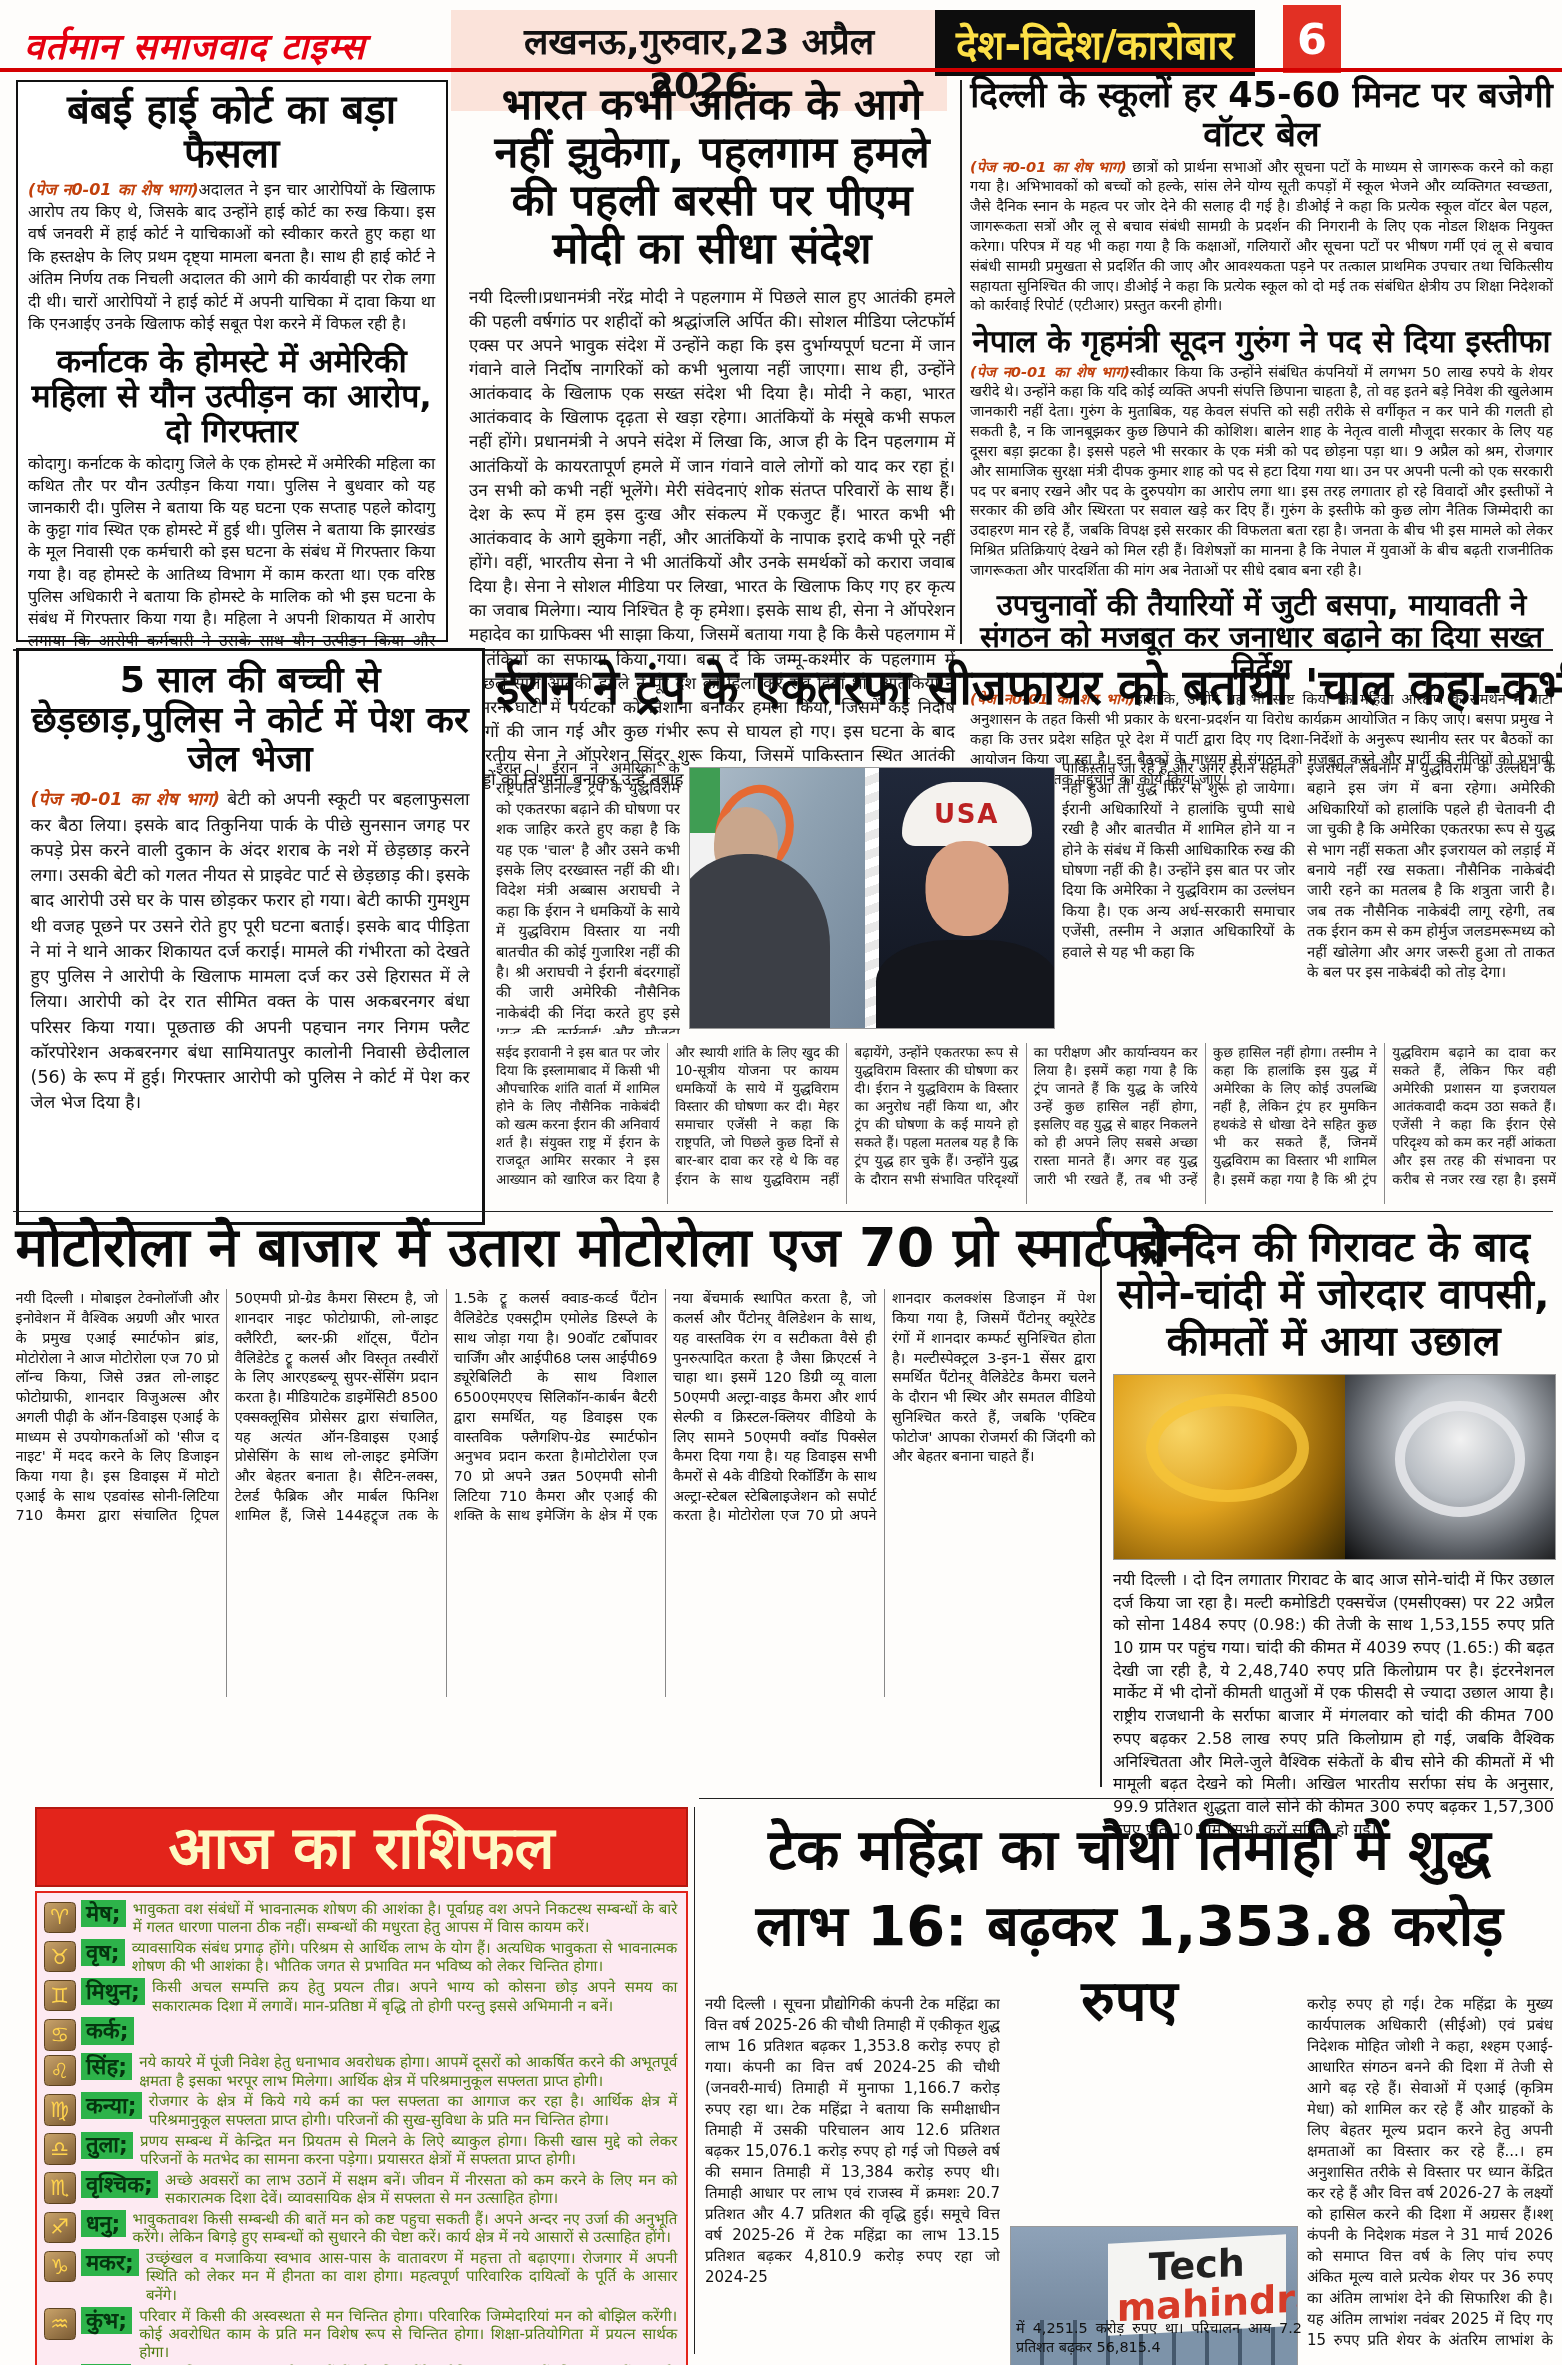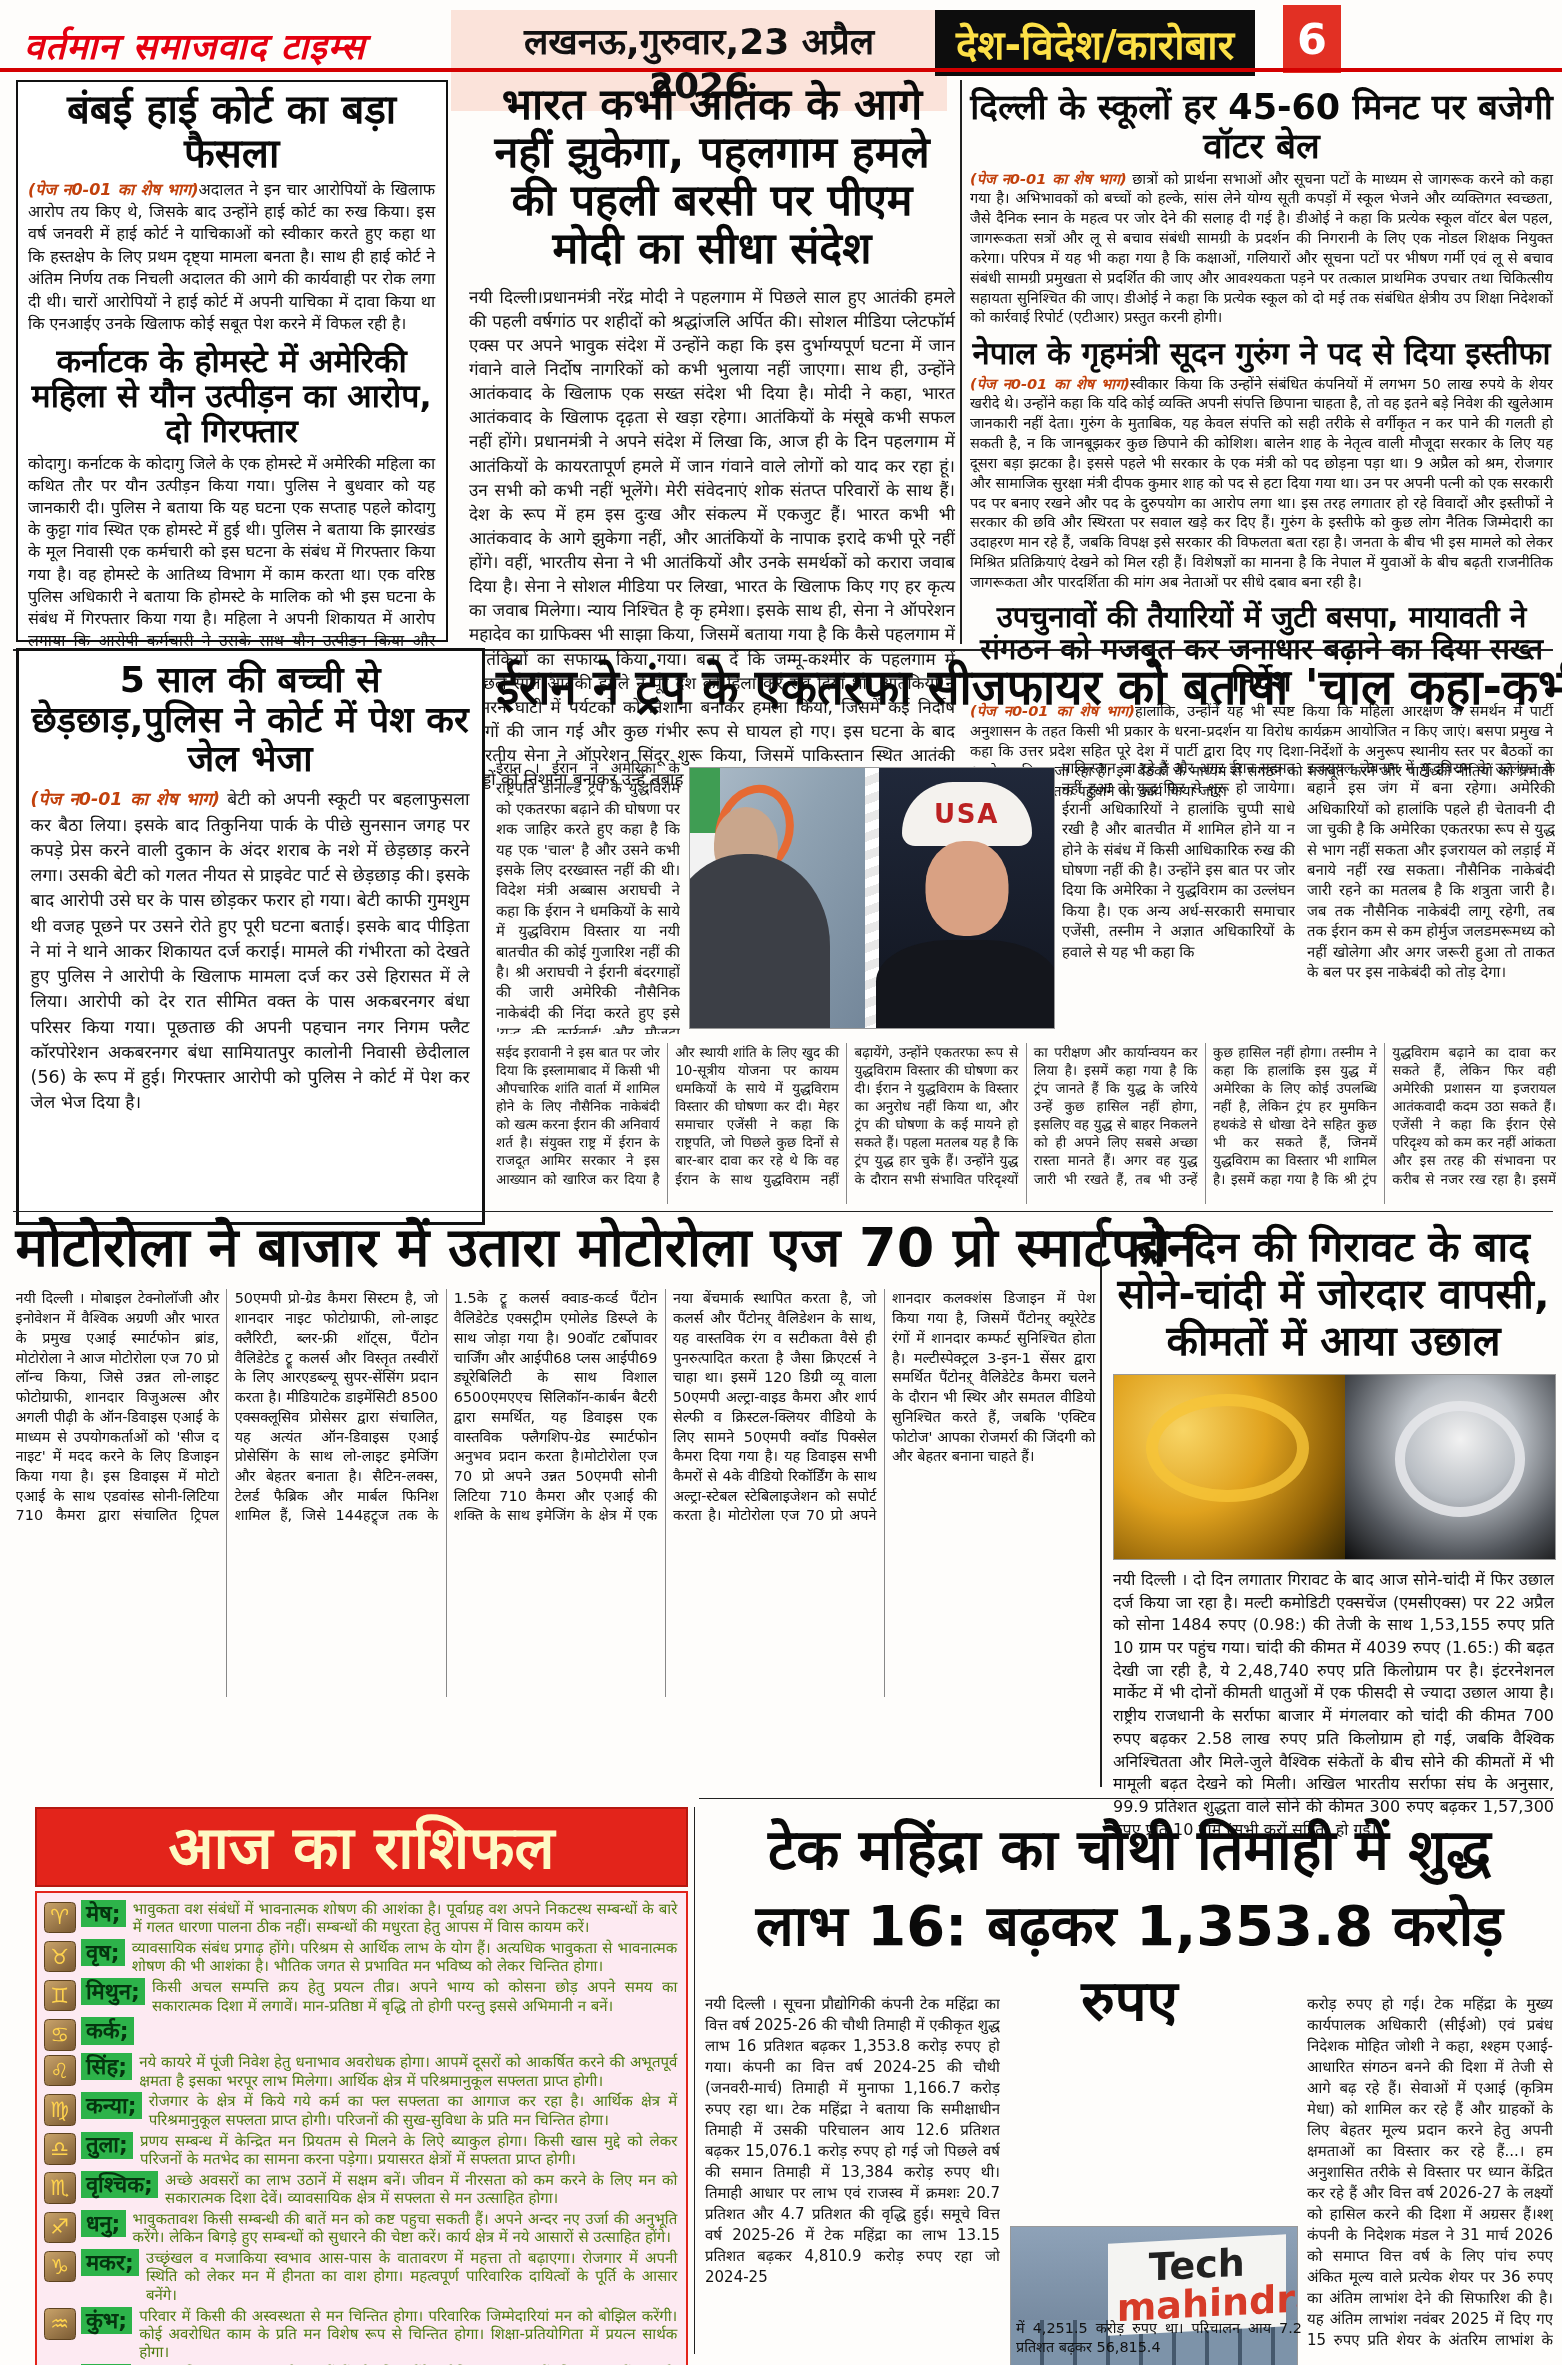--- a/index.html
+++ b/index.html
@@ -81,21 +81,21 @@
     <div class="hl" style="font-size:32px;margin-top:8.7px;">कर्नाटक के होमस्टे में अमेरिकी महिला से यौन उत्पीड़न का आरोप, दो गिरफ्तार</div>
     <div class="body-txt" style="font-size:16px;line-height:1.38;margin-top:3.5px;">कोदागु। कर्नाटक के कोदागु जिले के एक होमस्टे में अमेरिकी महिला का कथित तौर पर यौन उत्पीड़न किया गया। पुलिस ने बुधवार को यह जानकारी दी। पुलिस ने बताया कि यह घटना एक सप्ताह पहले कोदागु के कुट्टा गांव स्थित एक होमस्टे में हुई थी। पुलिस ने बताया कि झारखंड के मूल निवासी एक कर्मचारी को इस घटना के संबंध में गिरफ्तार किया गया है। वह होमस्टे के आतिथ्य विभाग में काम करता था। एक वरिष्ठ पुलिस अधिकारी ने बताया कि होमस्टे के मालिक को भी इस घटना के संबंध में गिरफ्तार किया गया है। महिला ने अपनी शिकायत में आरोप लगाया कि आरोपी कर्मचारी ने उसके साथ यौन उत्पीड़न किया और विरोध करने पर धमकी दी। जांच के दौरान पुलिस को कथित तीर पर मैसूर जाने का बहाना बनाकर परिसर छोड़ते आरोपी का पता चला, जिसके बाद उसे अभिरक्षा में लेकर पूछताछ की गई। अधिकारी ने बताया कि महिला की शिकायत के आधार पर यौन उत्पीड़न का मामला दर्ज किया गया और सभी आवश्यक प्रक्रियाओं का पालन करते हुए इस घटना के संबंध में अभियुक्तों को गिरफ्तार कर लिया गया है।</div>
   </div>
 
   <div class="abs" style="left:469px;top:80px;width:486px;">
     <div class="hl" style="font-size:43px;line-height:1.12;">भारत कभी आतंक के आगे नहीं झुकेगा, पहलगाम हमले की पहली बरसी पर पीएम मोदी का सीधा संदेश</div>
     <div class="body-txt" style="font-size:17px;line-height:1.42;margin-top:12px;">नयी दिल्ली।प्रधानमंत्री नरेंद्र मोदी ने पहलगाम में पिछले साल हुए आतंकी हमले की पहली वर्षगांठ पर शहीदों को श्रद्धांजलि अर्पित की। सोशल मीडिया प्लेटफॉर्म एक्स पर अपने भावुक संदेश में उन्होंने कहा कि इस दुर्भाग्यपूर्ण घटना में जान गंवाने वाले निर्दोष नागरिकों को कभी भुलाया नहीं जाएगा। साथ ही, उन्होंने आतंकवाद के खिलाफ एक सख्त संदेश भी दिया है। मोदी ने कहा, भारत आतंकवाद के खिलाफ दृढ़ता से खड़ा रहेगा। आतंकियों के मंसूबे कभी सफल नहीं होंगे। प्रधानमंत्री ने अपने संदेश में लिखा कि, आज ही के दिन पहलगाम में आतंकियों के कायरतापूर्ण हमले में जान गंवाने वाले लोगों को याद कर रहा हूं। उन सभी को कभी नहीं भूलेंगे। मेरी संवेदनाएं शोक संतप्त परिवारों के साथ हैं। देश के रूप में हम इस दुःख और संकल्प में एकजुट हैं। भारत कभी भी आतंकवाद के आगे झुकेगा नहीं, और आतंकियों के नापाक इरादे कभी पूरे नहीं होंगे। वहीं, भारतीय सेना ने भी आतंकियों और उनके समर्थकों को करारा जवाब दिया है। सेना ने सोशल मीडिया पर लिखा, भारत के खिलाफ किए गए हर कृत्य का जवाब मिलेगा। न्याय निश्चित है कृ हमेशा। इसके साथ ही, सेना ने ऑपरेशन महादेव का ग्राफिक्स भी साझा किया, जिसमें बताया गया है कि कैसे पहलगाम में आतंकियों का सफाया किया गया। बता दें कि जम्मू-कश्मीर के पहलगाम में पिछले साल आतंकी हमले ने पूरे देश को हिला कर रख दिया था। आतंकियों ने बैसरन घाटी में पर्यटकों को निशाना बनाकर हमला किया, जिसमें कई निर्दोष लोगों की जान गई और कुछ गंभीर रूप से घायल हो गए। इस घटना के बाद भारतीय सेना ने ऑपरेशन सिंदूर शुरू किया, जिसमें पाकिस्तान स्थित आतंकी अड्डों को निशाना बनाकर उन्हें तबाह कर दिया गया।</div>
   </div>
   <div class="vrule" style="left:960px;top:80px;height:564px;"></div>
 
-  <div class="abs" style="left:970px;top:76px;width:583px;margin-top:12px;">
+  <div class="abs" style="left:970px;top:76px;width:583px;">
     <div class="hl" style="font-size:35px;">दिल्ली के स्कूलों हर 45-60 मिनट पर बजेगी वॉटर बेल</div>
     <div class="body-txt" style="font-size:14.6px;line-height:1.36;margin-top:3.5px;"><span class="red-tag">(पेज न0-01 का शेष भाग)</span> <span>छात्रों को प्रार्थना सभाओं और सूचना पटों के माध्यम से जागरूक करने को कहा गया है। अभिभावकों को बच्चों को हल्के, सांस लेने योग्य सूती कपड़ों में स्कूल भेजने और व्यक्तिगत स्वच्छता, जैसे दैनिक स्नान के महत्व पर जोर देने की सलाह दी गई है। डीओई ने कहा कि प्रत्येक स्कूल वॉटर बेल पहल, जागरूकता सत्रों और लू से बचाव संबंधी सामग्री के प्रदर्शन की निगरानी के लिए एक नोडल शिक्षक नियुक्त करेगा। परिपत्र में यह भी कहा गया है कि कक्षाओं, गलियारों और सूचना पटों पर भीषण गर्मी एवं लू से बचाव संबंधी सामग्री प्रमुखता से प्रदर्शित की जाए और आवश्यकता पड़ने पर तत्काल प्राथमिक उपचार तथा चिकित्सीय सहायता सुनिश्चित की जाए। डीओई ने कहा कि प्रत्येक स्कूल को दो मई तक संबंधित क्षेत्रीय उप शिक्षा निदेशकों को कार्रवाई रिपोर्ट (एटीआर) प्रस्तुत करनी होगी।</span></div>
     <div class="hl" style="font-size:31px;margin-top:8.7px;">नेपाल के गृहमंत्री सूदन गुरुंग ने पद से दिया इस्तीफा</div>
     <div class="body-txt" style="font-size:14.6px;line-height:1.36;margin-top:3.5px;"><span class="red-tag">(पेज न0-01 का शेष भाग)</span><span>स्वीकार किया कि उन्होंने संबंधित कंपनियों में लगभग 50 लाख रुपये के शेयर खरीदे थे। उन्होंने कहा कि यदि कोई व्यक्ति अपनी संपत्ति छिपाना चाहता है, तो वह इतने बड़े निवेश की खुलेआम जानकारी नहीं देता। गुरुंग के मुताबिक, यह केवल संपत्ति को सही तरीके से वर्गीकृत न कर पाने की गलती हो सकती है, न कि जानबूझकर कुछ छिपाने की कोशिश। बालेन शाह के नेतृत्व वाली मौजूदा सरकार के लिए यह दूसरा बड़ा झटका है। इससे पहले भी सरकार के एक मंत्री को पद छोड़ना पड़ा था। 9 अप्रैल को श्रम, रोजगार और सामाजिक सुरक्षा मंत्री दीपक कुमार शाह को पद से हटा दिया गया था। उन पर अपनी पत्नी को एक सरकारी पद पर बनाए रखने और पद के दुरुपयोग का आरोप लगा था। इस तरह लगातार हो रहे विवादों और इस्तीफों ने सरकार की छवि और स्थिरता पर सवाल खड़े कर दिए हैं। गुरुंग के इस्तीफे को कुछ लोग नैतिक जिम्मेदारी का उदाहरण मान रहे हैं, जबकि विपक्ष इसे सरकार की विफलता बता रहा है। जनता के बीच भी इस मामले को लेकर मिश्रित प्रतिक्रियाएं देखने को मिल रही हैं। विशेषज्ञों का मानना है कि नेपाल में युवाओं के बीच बढ़ती राजनीतिक जागरूकता और पारदर्शिता की मांग अब नेताओं पर सीधे दबाव बना रही है।</span></div>
     <div class="hl" style="font-size:29.5px;margin-top:8.7px;">उपचुनावों की तैयारियों में जुटी बसपा, मायावती ने संगठन को मजबूत कर जनाधार बढ़ाने का दिया सख्त निर्देश</div>
     <div class="body-txt" style="font-size:14.6px;line-height:1.36;margin-top:3.5px;"><span class="red-tag">(पेज न0-01 का शेष भाग)</span><span>हालांकि, उन्होंने यह भी स्पष्ट किया कि महिला आरक्षण के समर्थन में पार्टी अनुशासन के तहत किसी भी प्रकार के धरना-प्रदर्शन या विरोध कार्यक्रम आयोजित न किए जाएं। बसपा प्रमुख ने कहा कि उत्तर प्रदेश सहित पूरे देश में पार्टी द्वारा दिए गए दिशा-निर्देशों के अनुरूप स्थानीय स्तर पर बैठकों का आयोजन किया जा रहा है। इन बैठकों के माध्यम से संगठन को मजबूत करने और पार्टी की नीतियों को प्रभावी ढंग से जन-जन तक पहुंचाने का कार्य किया जाए।</span></div>
   </div>
 
   <div class="hrule" style="left:13px;top:649px;width:1540px;"></div>
 

